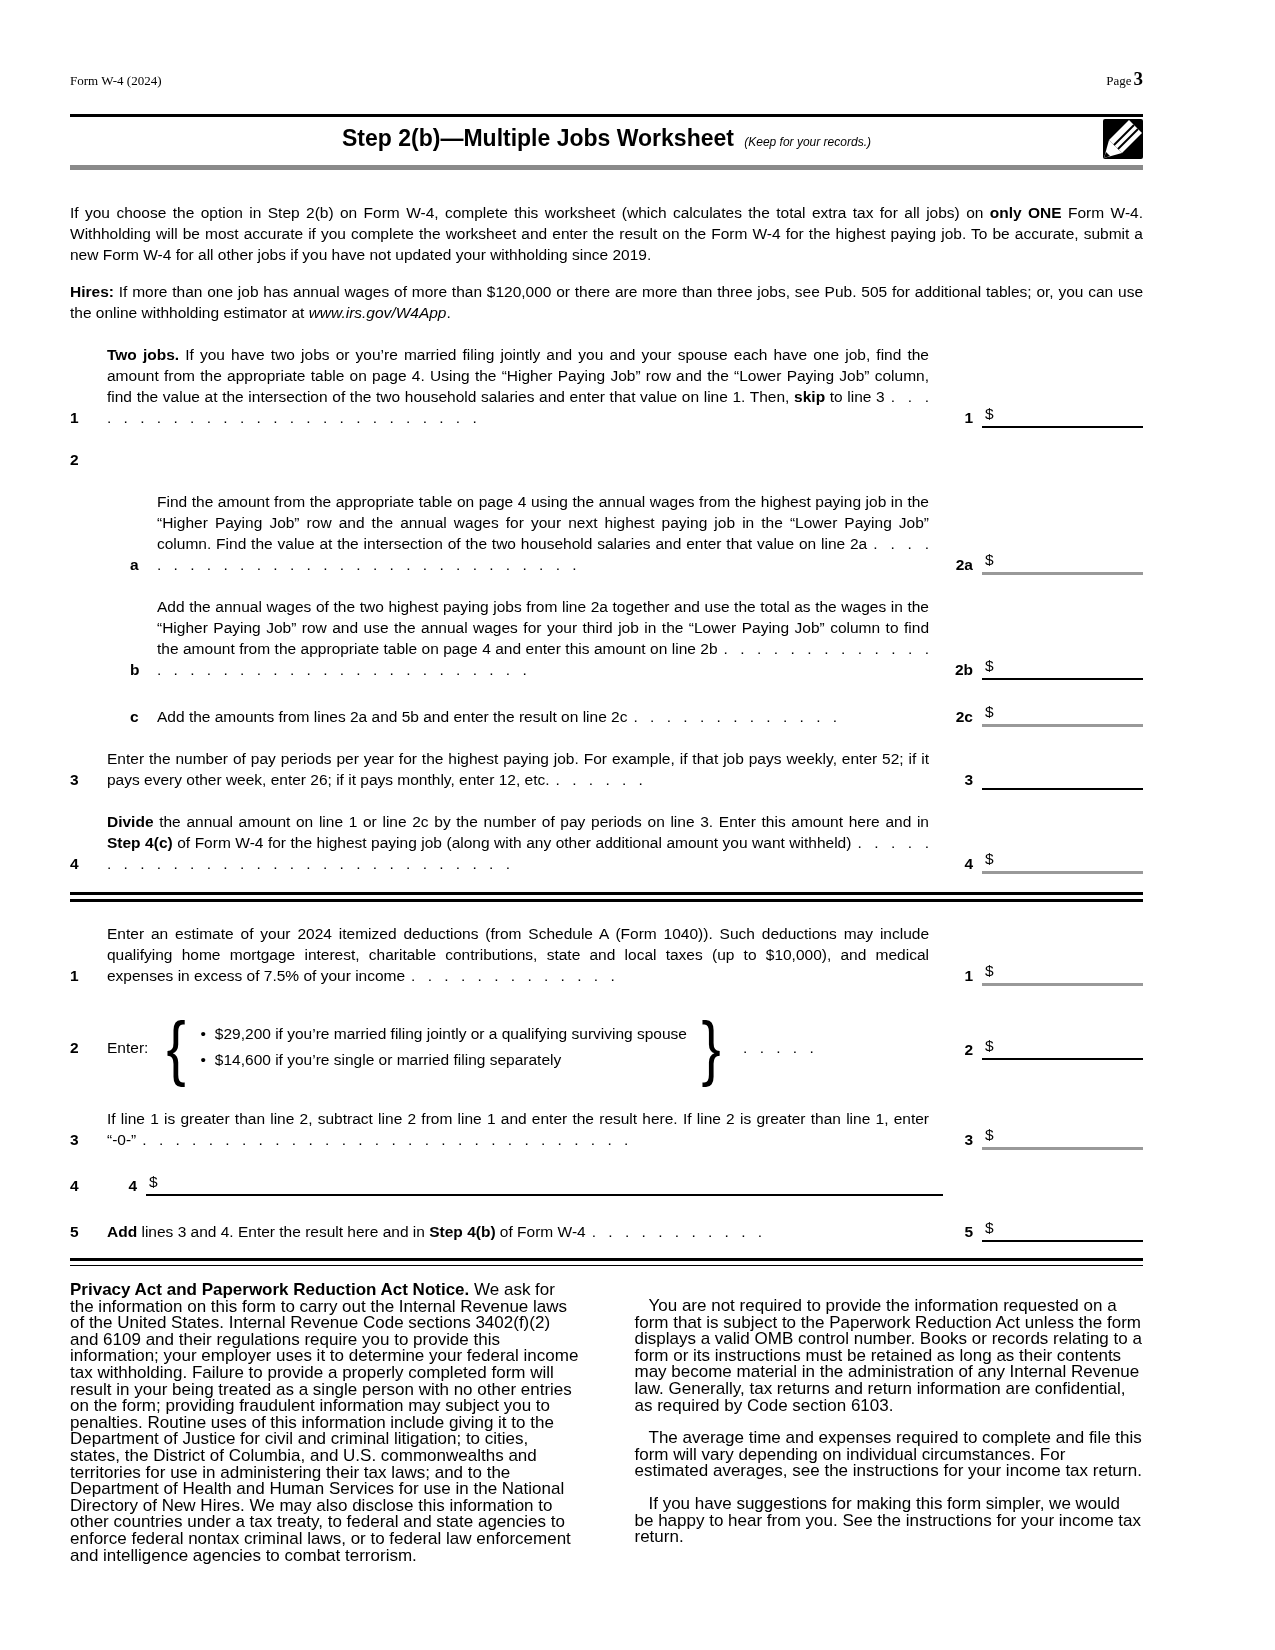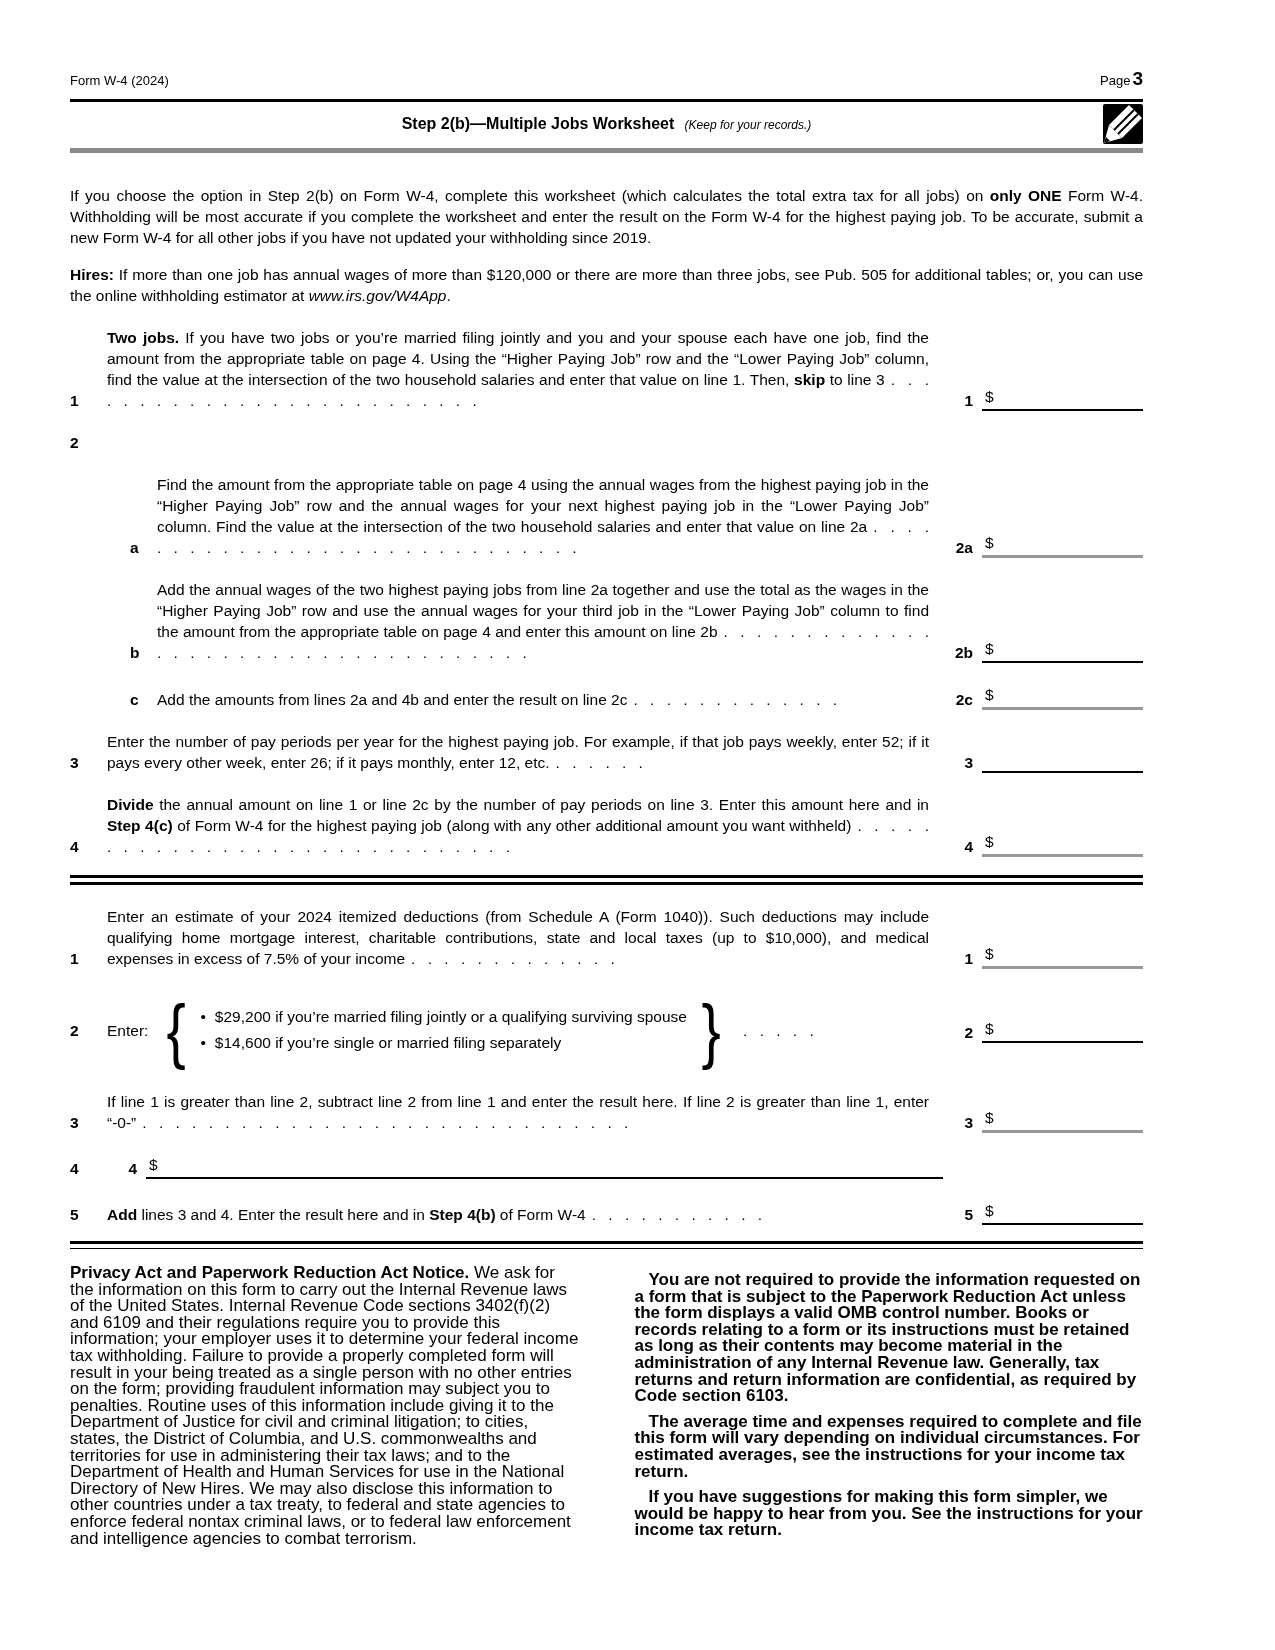--- a/index.html
+++ b/index.html
@@ -1,30 +1,30 @@
 <!DOCTYPE html>
 <html><head>
 <meta charset="utf-8">
 <style>
   html,body{margin:0;padding:0;background:#fff;color:#000;}
   body{width:1275px;height:1650px;overflow:hidden;font-family:"Liberation Sans",sans-serif;font-size:15.5px;line-height:21px;}
   .page{box-sizing:border-box;width:1275px;height:1650px;padding:70px 132px 0 70px;}
   .b{font-weight:bold;}
   .i{font-style:italic;}
   
-  .pghead{display:flex;justify-content:space-between;align-items:flex-end;font-size:13px;padding-bottom:8px;}
+  .pghead{display:flex;justify-content:space-between;align-items:flex-end;font-size:13px;padding-bottom:23px;font-family:Liberation Serif, serif;}
   .pgnum{font-size:19px;font-weight:bold;margin-left:2px;line-height:14px;}
   .rule-black{border-top:3px solid #000;}
   .rule-gray{border-top:5px solid #8a8a8a;}
   .rule-thin{border-top:2px solid #000;}
   .dbl{height:4px;border-top:3px solid #000;border-bottom:1.5px solid #000;margin-top:18px;}
   .dbl.end{margin-top:16px;}
   
   .band{position:relative;text-align:center;padding:11px 0 12px;}
-  .bt{font-weight:bold;font-size:16px;}
+  .bt{font-weight:bold;font-size:23px;}
   .bs{font-style:italic;font-size:12px;margin-left:6px;}
   .pencil{position:absolute;right:0;top:2px;width:40px;height:40px;}
   .band2 .pencil{top:0;}
   
   .intro{margin:32px 0 0;text-align:justify;}
   .note{margin-top:16px;}
   
   .rows{margin-top:4px;}
   .wrow{display:grid;grid-template-columns:37px 1fr 200px;align-items:end;margin-top:21px;}
   .wrow.sub{margin-left:60px;grid-template-columns:27px 1fr 200px;}
@@ -40,21 +40,21 @@
   
   .bmid{display:flex;align-items:center;padding-right:10px;}
   .elab{margin-right:16px;flex:none;}
   .brace{font-size:72px;font-weight:200;line-height:80px;transform:scaleX(.8);flex:none;}
   .bullets{margin:0 12px;}
   .bline{line-height:26px;white-space:nowrap;}
   .bu{margin-right:9px;}
   .bdots{margin-left:14px;flex:none;}
   
   .footer{display:grid;grid-template-columns:1fr 1fr;column-gap:56px;margin-top:16px;font-size:17px;line-height:16.6px;}
-  .fcol p{margin:7px 0 9px;text-indent:14px;font-weight:bold;}
+  .fcol p{margin:16px 0 9px;text-indent:14px;}
 </style>
 </head>
 <body>
 
 <div class="page">
 
   <div class="pghead">
     <span>Form W-4 (2024)</span>
     <span><span>Page</span><span class="pgnum">3</span></span>
   </div>
@@ -111,21 +111,21 @@
         <div class="wentry">
           <span class="enum">2b</span>
           <div class="eline">
             <span class="dollar">$</span>
             <span class="val"></span>
           </div>
         </div>
       </div>
       <div class="wrow sub">
         <div class="wnum">c</div>
-        <div class="wtext"><span>Add the amounts from lines 2a and 4b and enter the result on line 2c</span><span class="dots">. . . . . . . . . . . . .</span></div>
+        <div class="wtext"><span>Add the amounts from lines 2a and 5b and enter the result on line 2c</span><span class="dots">. . . . . . . . . . . . .</span></div>
         <div class="wentry">
           <span class="enum">2c</span>
           <div class="eline gray">
             <span class="dollar">$</span>
             <span class="val"></span>
           </div>
         </div>
       </div>
       <div class="wrow">
         <div class="wnum">3</div>

